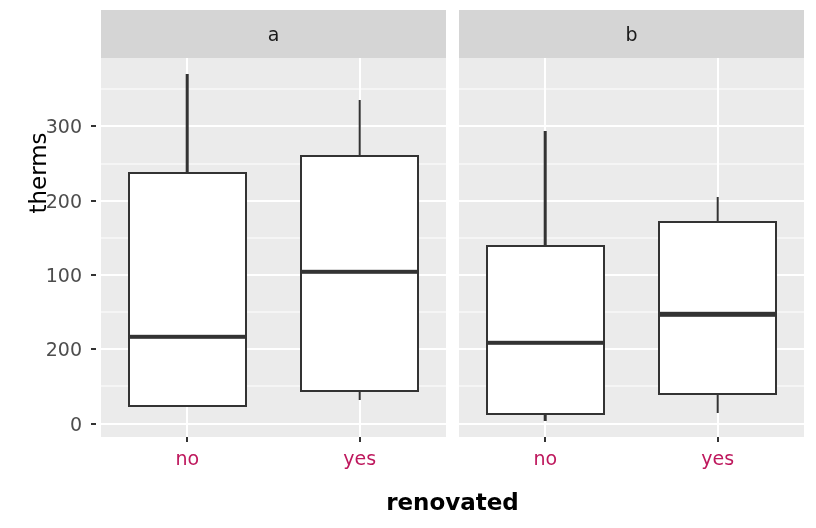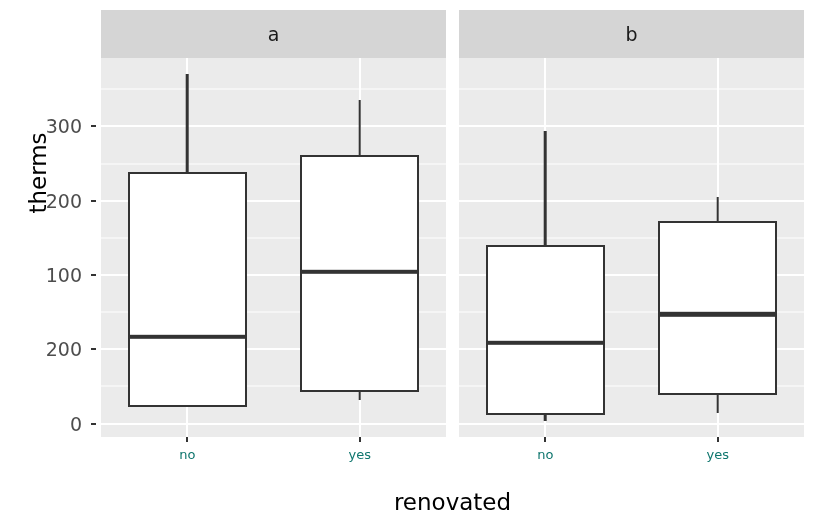--- a/index.html
+++ b/index.html
@@ -38,20 +38,21 @@
 
   
   .x-axis-title {
     position: absolute;
     left: 101px;
     top: 489px;
     width: 703px;
     text-align: center;
     font-size: 23px;
     color: #000000;
+    font-weight: bold;
   }
 
   
   .y-tick-label {
     position: absolute;
     right: 0;
     width: 60px;
     text-align: right;
     font-size: 19px;
     color: #4D4D4D;
@@ -63,22 +64,22 @@
     height: 2px;
     background: #333333;
     transform: translateY(-50%);
   }
 
   
   .x-tick-label {
     position: absolute;
     width: 90px;
     text-align: center;
-    font-size: 13px;
-    color: #0f766e;
+    font-size: 19px;
+    color: #be185d;
     transform: translateX(-50%);
     top: 447px;
   }
   .x-tick-mark {
     position: absolute;
     width: 2px;
     height: 5px;
     background: #333333;
     transform: translateX(-50%);
     top: 437px;

